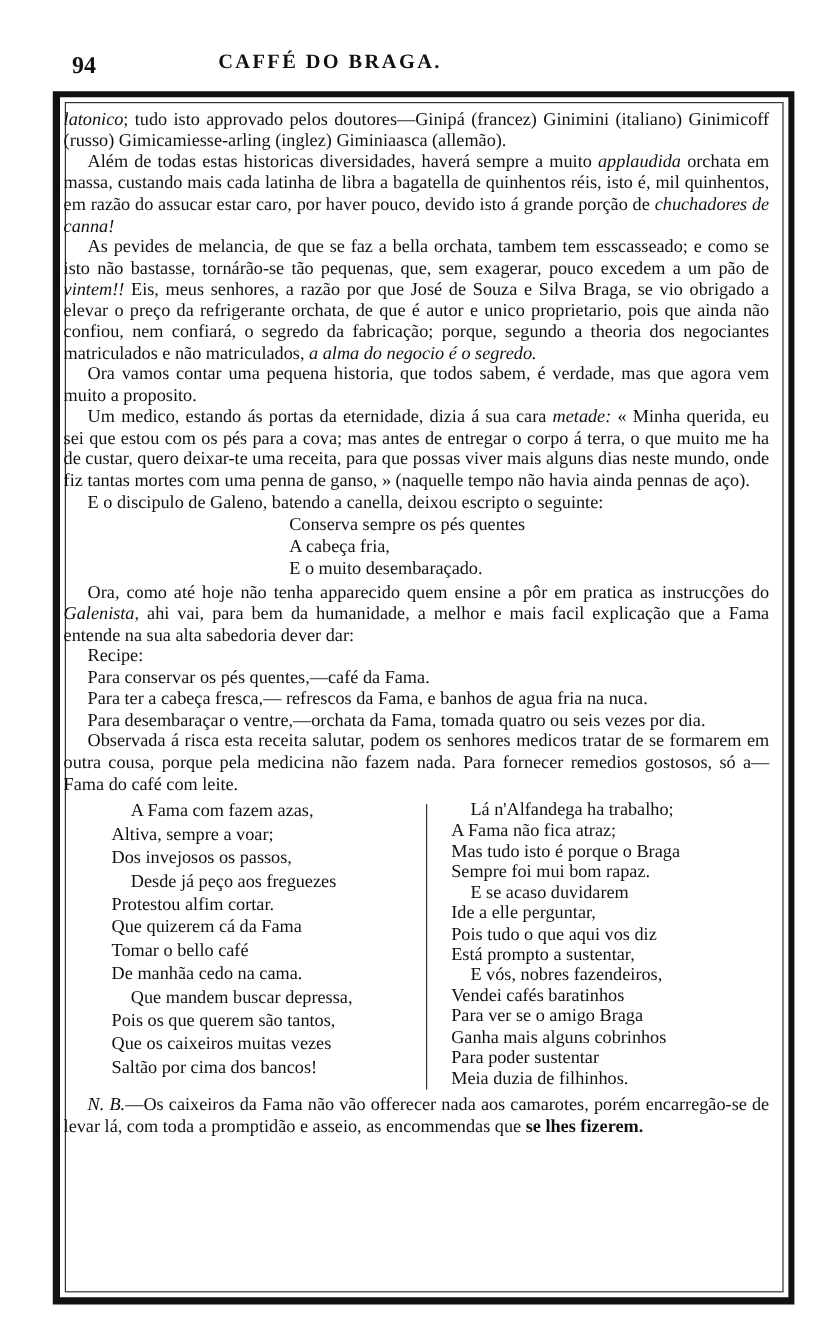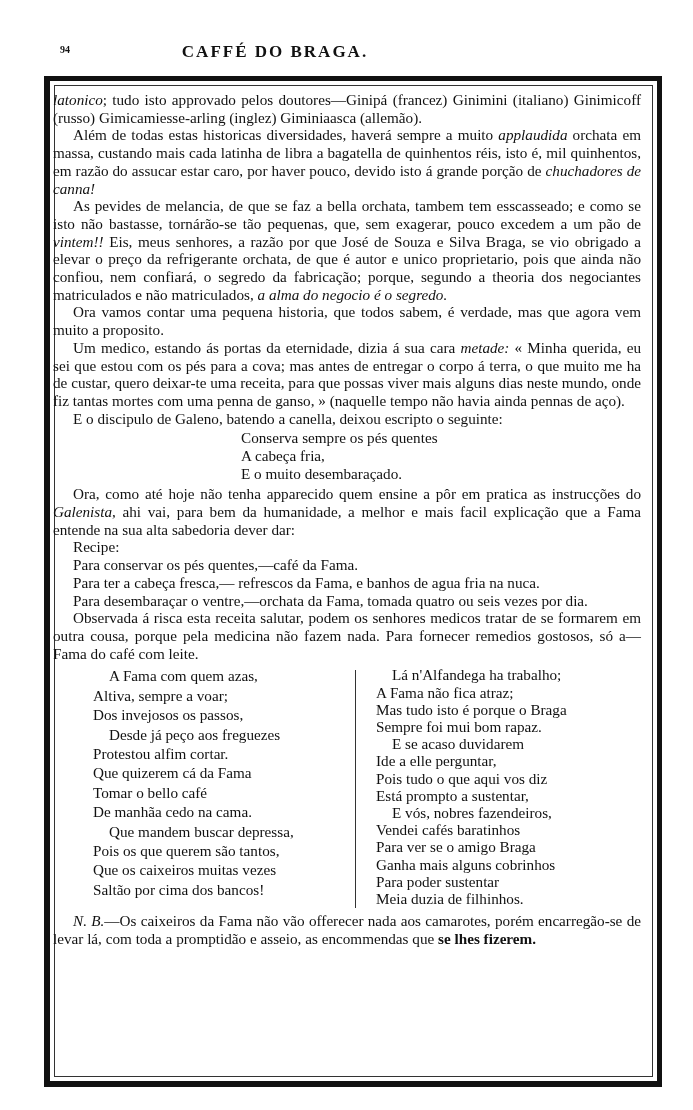--- a/index.html
+++ b/index.html
@@ -1,19 +1,19 @@
 <!DOCTYPE html>
 <html><head>
 <meta charset="utf-8">
 <style>
   html, body { margin:0; padding:0; background:#fff; }
   body { width:693px; height:1110px; position:relative; overflow:hidden;
          font-family:"Liberation Serif","DejaVu Serif",serif; color:#111; }
   .header { position:absolute; top:40px; left:0; width:693px; height:30px; }
-  .page-num { position:absolute; left:60px; top:4px; font-size:10px; font-weight:bold; }
+  .page-num { position:absolute; left:60px; top:4px; font-size:20px; font-weight:bold; }
   .running-title { position:absolute; left:0; width:550px; top:2px; text-align:center;
          font-size:17px; font-weight:bold; letter-spacing:2px; }
   .frame-outer { position:absolute; left:44px; top:76px; width:607px; height:1000px;
          border:5px solid #111; border-left-width:6px; border-bottom-width:6px; }
   .frame-inner { position:absolute; left:4px; top:4px; right:4px; bottom:4px; border:1px solid #333; }
   .content { position:absolute; left:53px; top:91px; width:588px;
          font-size:15.2px; line-height:17.7px; text-align:justify; }
   .content p { margin:0; }
   .ind { text-indent:20px; }
   .nb { text-indent:20px; }
@@ -67,21 +67,21 @@
     <div>Recipe:</div>
     <div>Para conservar os pés quentes,—café da Fama.</div>
     <div>Para ter a cabeça fresca,— refrescos da Fama, e banhos de agua fria na nuca.</div>
     <div>Para desembaraçar o ventre,—orchata da Fama, tomada quatro ou seis vezes por dia.</div>
   </div>
 
   <p class="ind">Observada á risca esta receita salutar, podem os senhores medicos tratar de se formarem em outra cousa, porque pela medicina não fazem nada. Para fornecer remedios gostosos, só a—Fama do café com leite.</p>
 
   <div class="poem">
     <div class="col left">
-      <div class="line st">A Fama com quem azas,</div>
+      <div class="line st">A Fama com fazem azas,</div>
       <div class="line">Altiva, sempre a voar;</div>
       <div class="line">Dos invejosos os passos,</div>
       <div class="line st">Desde já peço aos freguezes</div>
       <div class="line">Protestou alfim cortar.</div>
       <div class="line">Que quizerem cá da Fama</div>
       <div class="line">Tomar o bello café</div>
       <div class="line">De manhãa cedo na cama.</div>
       <div class="line st">Que mandem buscar depressa,</div>
       <div class="line">Pois os que querem são tantos,</div>
       <div class="line">Que os caixeiros muitas vezes</div>

